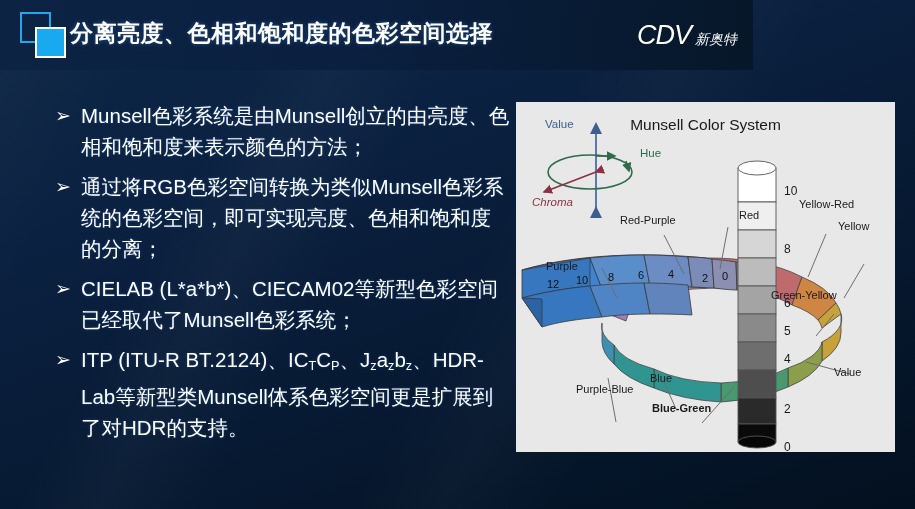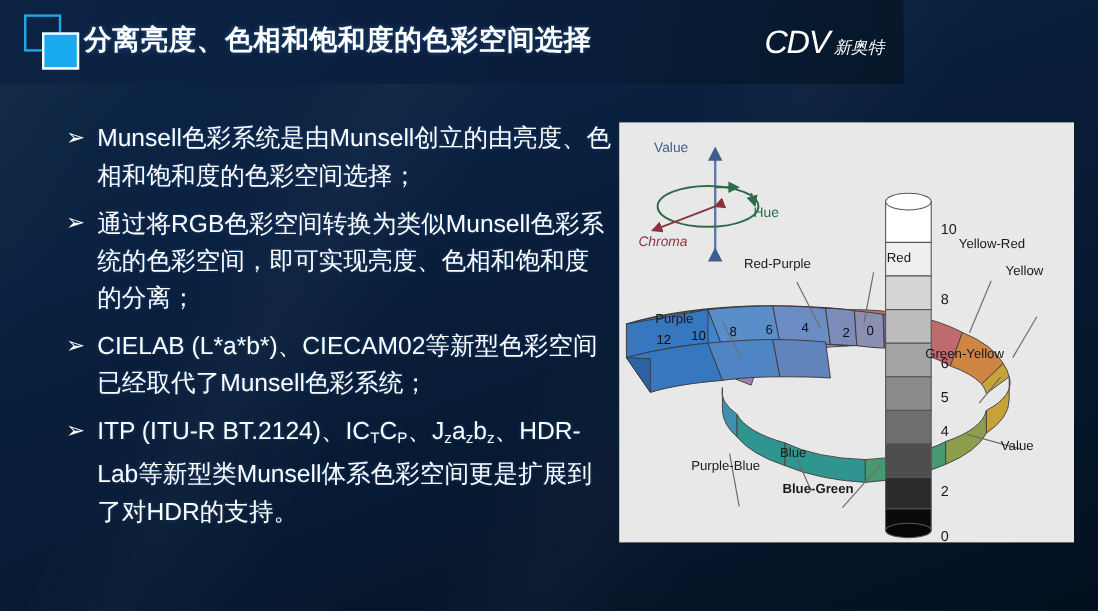--- a/index.html
+++ b/index.html
@@ -102,62 +102,63 @@
     <div id="brand-logo">
       <span id="brand-cdv">CDV</span>
       <span id="brand-cn">新奥特</span>
     </div>
   </div>
 
   <div id="bullets">
 
     <div class="bullet">
       <span class="bullet-marker">➢</span>
-      <span class="bullet-text">Munsell色彩系统是由Munsell创立的由亮度、色相和饱和度的色彩空间选择；</span>
+      <span class="bullet-text">Munsell色彩系统是由Munsell创立的由亮度、色相和饱和度来表示颜色的方法；</span>
     </div>
 
     <div class="bullet">
       <span class="bullet-marker">➢</span>
       <span class="bullet-text">通过将RGB色彩空间转换为类似Munsell色彩系统的色彩空间，即可实现亮度、色相和饱和度的分离；</span>
     </div>
 
     <div class="bullet">
       <span class="bullet-marker">➢</span>
       <span class="bullet-text">CIELAB (L*a*b*)、CIECAM02等新型色彩空间已经取代了Munsell色彩系统；</span>
     </div>
 
     <div class="bullet">
       <span class="bullet-marker">➢</span>
       <span class="bullet-text">ITP (ITU-R BT.2124)、IC<sub>T</sub>C<sub>P</sub>、J<sub>z</sub>a<sub>z</sub>b<sub>z</sub>、HDR-Lab等新型类Munsell体系色彩空间更是扩展到了对HDR的支持。</span>
     </div>
   </div>
 
   <div id="figure-panel">
 
+    <div id="figure-title">Munsell Color System</div>
 
     <svg width="140" height="105" style="position:absolute;left:14px;top:12px;">
       <defs>
         <marker id="ah-blue" markerWidth="7" markerHeight="7" refX="5" refY="3" orient="auto">
           <path d="M0,0 L6,3 L0,6 z" fill="#3c5f90"></path>
         </marker>
         <marker id="ah-green" markerWidth="7" markerHeight="7" refX="5" refY="3" orient="auto">
           <path d="M0,0 L6,3 L0,6 z" fill="#2f6b4a"></path>
         </marker>
         <marker id="ah-red" markerWidth="7" markerHeight="7" refX="5" refY="3" orient="auto">
           <path d="M0,0 L6,3 L0,6 z" fill="#8a3340"></path>
         </marker>
       </defs>
       <line x1="66" y1="94" x2="66" y2="10" stroke="#5a7ba8" stroke-width="2" marker-end="url(#ah-blue)" marker-start="url(#ah-blue)"></line>
       <ellipse cx="60" cy="58" rx="42" ry="17" fill="none" stroke="#2f6b4a" stroke-width="1.6"></ellipse>
       <path d="M66,42 L85,42" stroke="#2f6b4a" stroke-width="1.6" marker-end="url(#ah-green)"></path>
       <path d="M96,47 L99,57" stroke="#2f6b4a" stroke-width="1.6" marker-end="url(#ah-green)"></path>
       <line x1="66" y1="58" x2="14" y2="78" stroke="#8a3340" stroke-width="1.6" marker-end="url(#ah-red)" marker-start="url(#ah-red)"></line>
     </svg>
     <div class="axis-label" style="left:29px;top:16px;color:#3c5f90;">Value</div>
-    <div class="axis-label" style="left:112px;top:45px;color:#2f6b4a;margin-top:25px;">Hue</div>
+    <div class="axis-label" style="left:124px;top:45px;color:#2f6b4a;">Hue</div>
     <div class="axis-label" style="left:16px;top:94px;color:#8a3340;font-style:italic;">Chroma</div>
 
     <svg width="379" height="350" style="position:absolute;left:0;top:0;">
 
       <g>
         <path d="M82,208 A120,52 0 0,1 105,181 L128,199 A96,38 0 0,0 110,219 Z" fill="#9b7fb5" stroke="#444" stroke-width="0.8"></path>
         <path d="M105,181 A120,52 0 0,1 190,156 L196,186 A96,38 0 0,0 128,199 Z" fill="#b4799f" stroke="#444" stroke-width="0.8"></path>
         <path d="M190,156 A120,52 0 0,1 240,160 L240,190 A96,38 0 0,0 196,186 Z" fill="#bf6b6e" stroke="#444" stroke-width="0.8"></path>
         <path d="M240,160 A120,52 0 0,1 286,175 L276,203 A96,38 0 0,0 240,190 Z" fill="#bf6b6e" stroke="#444" stroke-width="0.8"></path>
         <path d="M286,175 A120,52 0 0,1 320,201 L302,218 A96,38 0 0,0 276,203 Z" fill="#cf8644" stroke="#444" stroke-width="0.8"></path>

